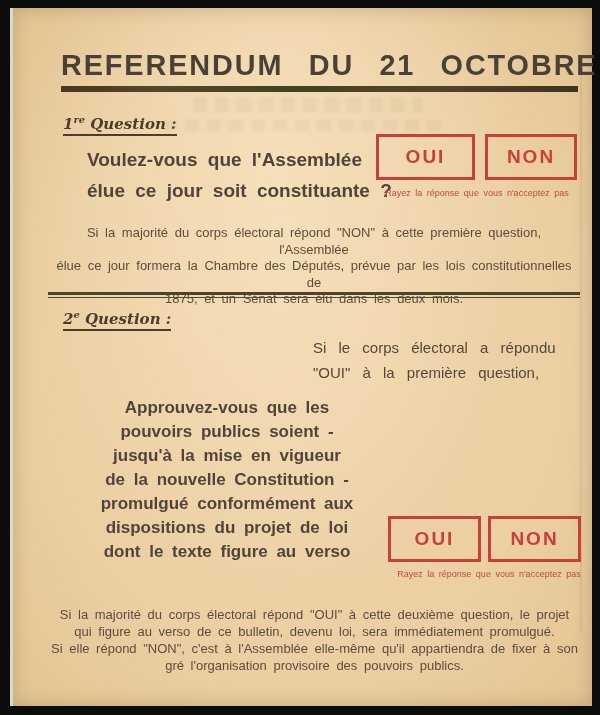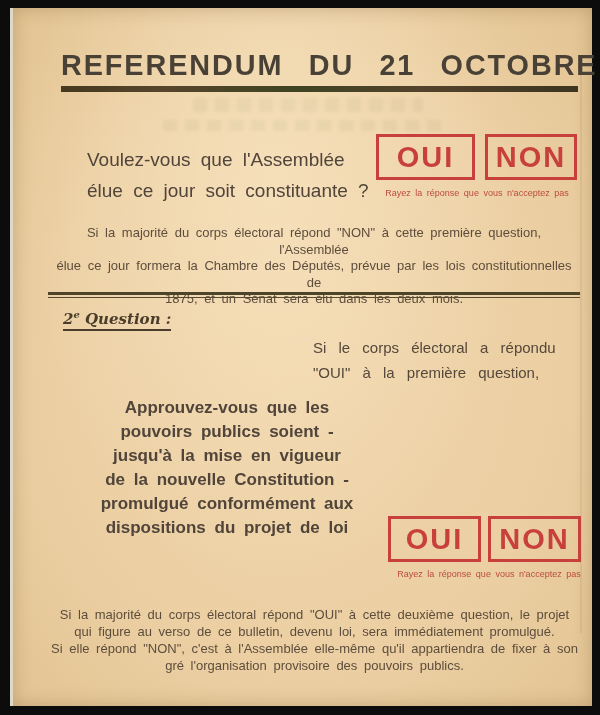--- a/index.html
+++ b/index.html
@@ -73,32 +73,32 @@
     white-space: nowrap;
   }
   .q-label sup { font-size: 10px; }
   #q1-label { left: 50px; top: 106px; }
   #q2-label { left: 50px; top: 301px; }
 
   .q1-text {
     position: absolute;
     left: 74px; top: 136px; width: 300px;
     font-size: 19px;
-    font-weight: 400;
+    font-weight: 700;
     color: #51443a;
     line-height: 31px;
     word-spacing: 5px;
     white-space: nowrap;
   }
   .vote-box {
     position: absolute;
     border: 3px solid #c8403c;
     color: #c8403c;
     font-weight: 700;
-    font-size: 29px;
+    font-size: 19px;
     letter-spacing: 2px;
     display: flex;
     align-items: center;
     justify-content: center;
     box-sizing: border-box;
   }
   #q1-oui { left: 363px; top: 126px; width: 99px; height: 46px; }
   #q1-non { left: 472px; top: 126px; width: 92px; height: 46px; }
   #q2-oui { left: 375px; top: 508px; width: 93px; height: 46px; }
   #q2-non { left: 475px; top: 508px; width: 93px; height: 46px; }
@@ -163,20 +163,21 @@
   <div class="scan-edge"></div>
   <div class="paper">
 
     <div class="ghost" style="left:180px; top:90px; width:230px; height:14px;"></div>
     <div class="ghost" style="left:150px; top:112px; width:280px; height:11px;"></div>
     <div class="crease"></div>
 
     <div class="title">REFERENDUM DU 21 OCTOBRE 1945</div>
     <div class="title-rule"></div>
 
+    <div class="q-label" id="q1-label"><span>1</span><sup>re</sup><span> Question :</span></div>
 
     <div class="q1-text">
       <div class="line">Voulez-vous que l'Assemblée</div>
       <div class="line">élue ce jour soit constituante ?</div>
     </div>
 
     <div class="vote-box" id="q1-oui">
       <span>OUI</span>
     </div>
     <div class="vote-box" id="q1-non">
@@ -199,20 +200,21 @@
       <div class="line">"OUI" à la première question,</div>
     </div>
 
     <div class="q2-text">
       <div class="line">Approuvez-vous que les</div>
       <div class="line">pouvoirs publics soient -</div>
       <div class="line">jusqu'à la mise en vigueur</div>
       <div class="line">de la nouvelle Constitution -</div>
       <div class="line">promulgué conformément aux</div>
       <div class="line">dispositions du projet de loi</div>
+      <div class="line">dont le texte figure au verso</div>
     </div>
 
     <div class="vote-box" id="q2-oui">
       <span>OUI</span>
     </div>
     <div class="vote-box" id="q2-non">
       <span>NON</span>
     </div>
     <div class="strike-note" id="q2-note">Rayez la réponse que vous n'acceptez pas</div>
 

